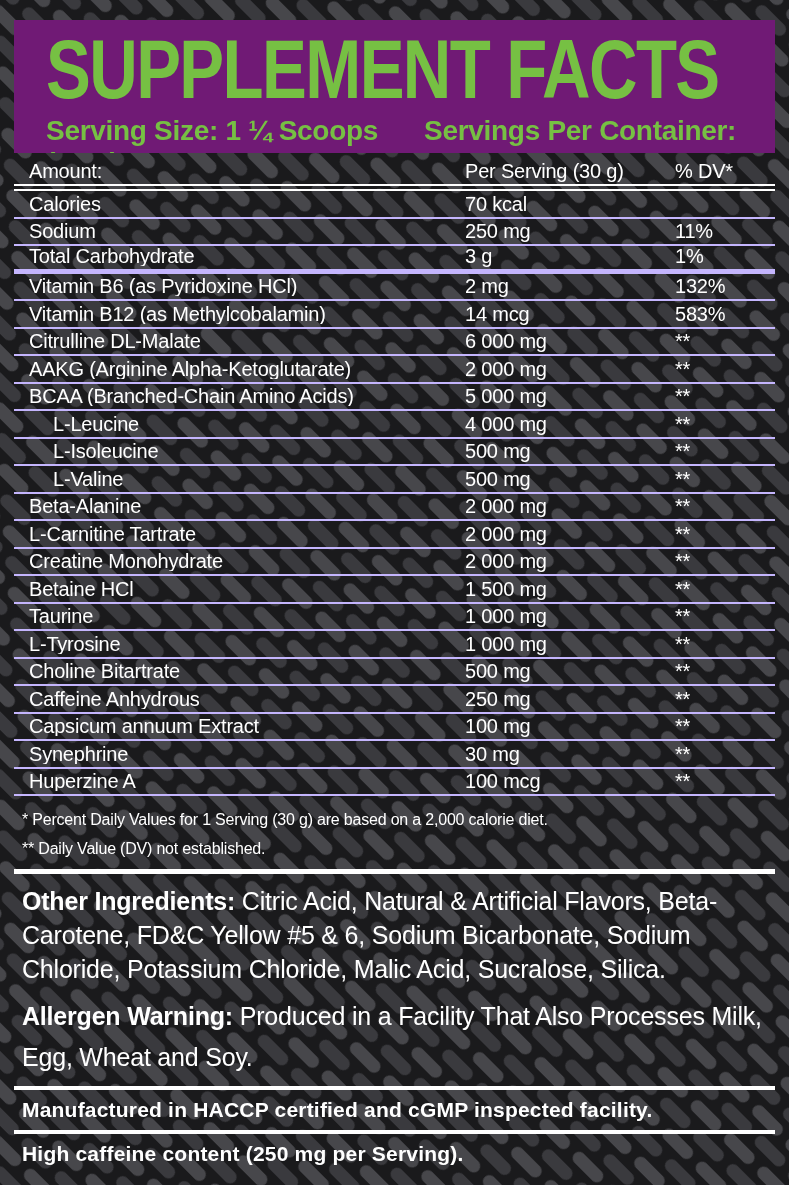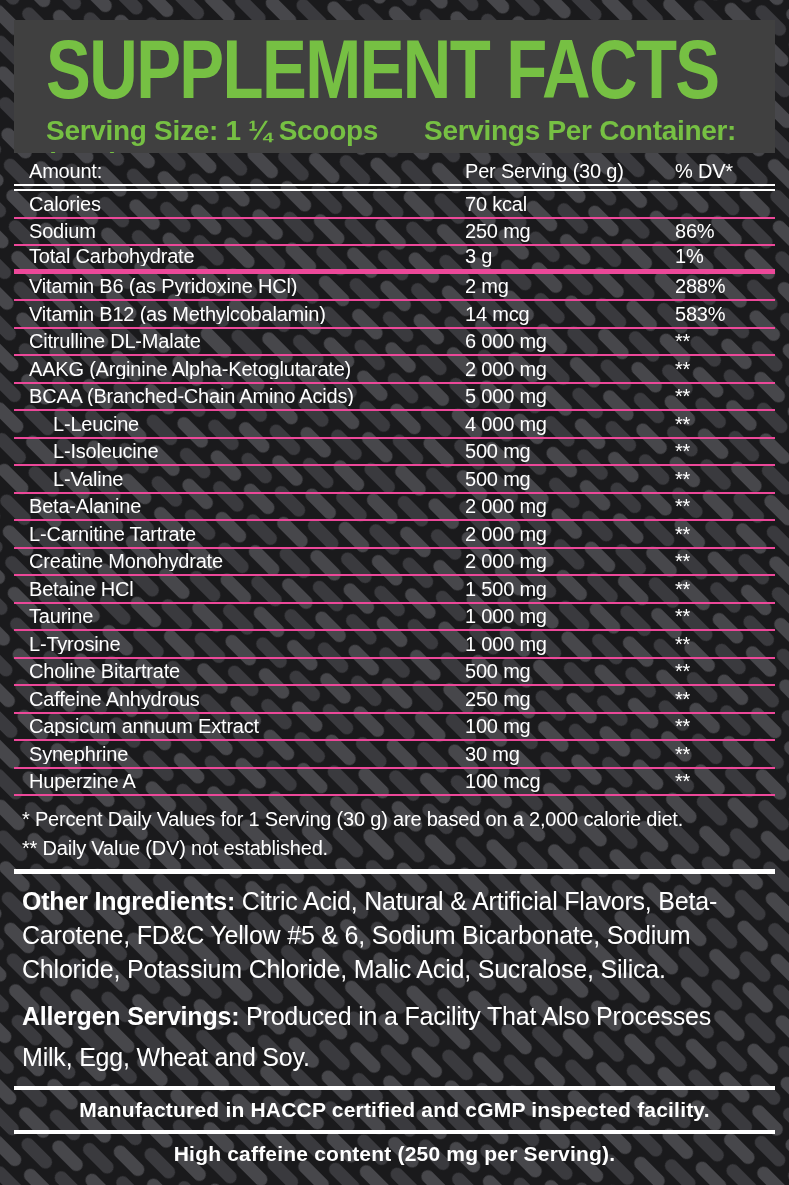--- a/index.html
+++ b/index.html
@@ -11,21 +11,21 @@
     font-family: "Liberation Sans", sans-serif;
     color: #ffffff;
   }
   .bg-svg { position: absolute; inset: 0; z-index: 0; }
   .page {
     position: absolute; inset: 0; z-index: 1;
     padding: 20px 14px 0 14px;
   }
   
   .card {
-    background: #404040;
+    background: #701a75;
     height: 133px;
     padding: 16px 30px 0 32px;
     overflow: hidden;
   }
   .title {
     color: #76c043;
     font-size: 84px;
     font-weight: bold;
     letter-spacing: -2px;
     line-height: 66px;
@@ -44,56 +44,55 @@
     font-weight: bold;
     letter-spacing: -0.3px;
   }
   
   .facts { margin-top: 5px; }
   .trow {
     display: flex;
     align-items: flex-end;
     height: 27.5px;
     padding: 0 20px 3px 15px;
-    border-bottom: 2px solid #ec4899;
+    border-bottom: 2px solid #c4b5fd;
     font-size: 20px;
     letter-spacing: -0.2px;
     line-height: 1;
   }
   .trow.thick { border-bottom-width: 5px; }
   .thead { border-bottom: none; height: 26px; }
   .header-sep {
     height: 3px;
     border-top: 2px solid #ffffff;
     border-bottom: 2px solid #ffffff;
     box-sizing: content-box;
   }
   .c-name { width: 436px; white-space: nowrap; overflow: hidden; }
   .trow.sub .c-name { padding-left: 24px; margin-top: 32px; }
   .c-amt { flex: 1; white-space: nowrap; }
   .c-dv { width: 80px; text-align: left; white-space: nowrap; }
   
-  .footnotes { padding: 9px 8px 0 8px; font-size: 20px; letter-spacing: -0.2px; }
+  .footnotes { padding: 9px 8px 0 8px; font-size: 16px; letter-spacing: -0.2px; }
   .footnotes p { line-height: 29px; }
   
   .hr5 { height: 5px; background: #ffffff; margin-top: 6px; }
   .hr4 { height: 4px; background: #ffffff; }
   
   .para { padding: 8px 8px 0 8px; font-size: 25px; letter-spacing: -0.2px; }
   .para .lbl { font-weight: bold; }
   .p-other { line-height: 34px; margin-top: 2px; }
   .p-allergen { line-height: 41px; margin-top: 2px; padding-bottom: 8px; }
   
   .statement {
     padding: 7px 8px;
     font-size: 21px;
     font-weight: bold;
     letter-spacing: 0.2px;
     line-height: 26px;
-    text-align: center;
   }
 </style>
 </head>
 <body>
 
 <svg class="bg-svg" width="789" height="1185" aria-hidden="true">
   <defs>
     <pattern id="camo" patternUnits="userSpaceOnUse" width="47" height="40" patternTransform="rotate(45)">
       <rect x="0" y="3" width="38" height="13" rx="6.5" fill="#47474b"></rect>
       <rect x="-23.5" y="23" width="38" height="13" rx="6.5" fill="#3a3a3e"></rect>
@@ -123,31 +122,31 @@
     <div class="header-sep"></div>
     <div id="facts-body">
         <div class="trow">
     <div class="c-name">Calories</div>
     <div class="c-amt">70 kcal</div>
     <div class="c-dv"></div>
   </div>
         <div class="trow">
     <div class="c-name">Sodium</div>
     <div class="c-amt">250 mg</div>
-    <div class="c-dv">86%</div>
+    <div class="c-dv">11%</div>
   </div>
         <div class="trow thick">
     <div class="c-name">Total Carbohydrate</div>
     <div class="c-amt">3 g</div>
     <div class="c-dv">1%</div>
   </div>
         <div class="trow">
     <div class="c-name">Vitamin B6 (as Pyridoxine HCl)</div>
     <div class="c-amt">2 mg</div>
-    <div class="c-dv">288%</div>
+    <div class="c-dv">132%</div>
   </div>
         <div class="trow">
     <div class="c-name">Vitamin B12 (as Methylcobalamin)</div>
     <div class="c-amt">14 mcg</div>
     <div class="c-dv">583%</div>
   </div>
         <div class="trow">
     <div class="c-name">Citrulline DL-Malate</div>
     <div class="c-amt">6 000 mg</div>
     <div class="c-dv">**</div>
@@ -237,20 +236,20 @@
 
   <div class="footnotes">
     <p>* Percent Daily Values for 1 Serving (30 g) are based on a 2,000 calorie diet.</p>
     <p>** Daily Value (DV) not established.</p>
   </div>
 
   <div class="hr5"></div>
 
   <p class="para p-other"><span class="lbl">Other Ingredients:</span><span> Citric Acid, Natural &amp; Artificial Flavors, Beta-Carotene, FD&amp;C Yellow #5 &amp; 6, Sodium Bicarbonate, Sodium Chloride, Potassium Chloride, Malic Acid, Sucralose, Silica.</span></p>
 
-  <p class="para p-allergen"><span class="lbl">Allergen Servings:</span><span> Produced in a Facility That Also Processes Milk, Egg, Wheat and Soy.</span></p>
+  <p class="para p-allergen"><span class="lbl">Allergen Warning:</span><span> Produced in a Facility That Also Processes Milk, Egg, Wheat and Soy.</span></p>
 
   <div class="hr4"></div>
   <p class="statement">Manufactured in HACCP certified and cGMP inspected facility.</p>
   <div class="hr4"></div>
   <p class="statement">High caffeine content (250 mg per Serving).</p>
 
 </div>
 
 </body></html>

